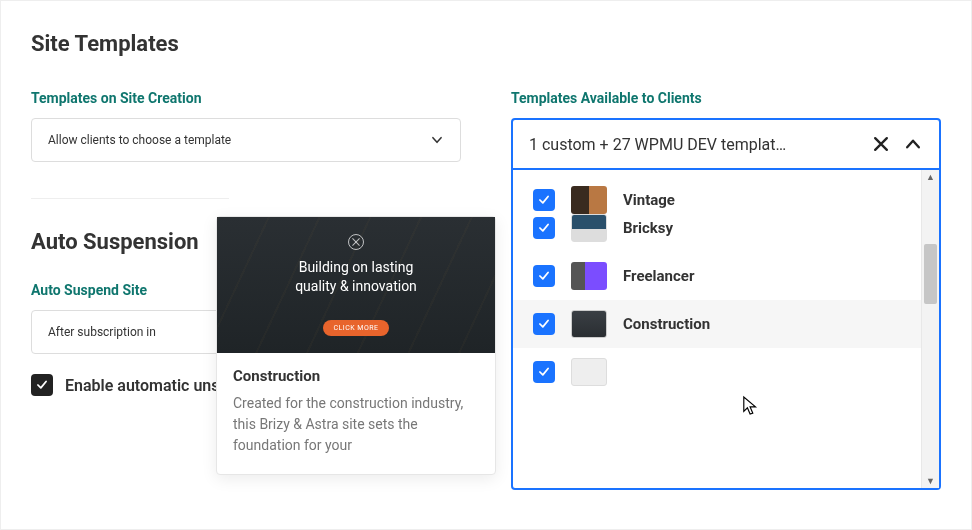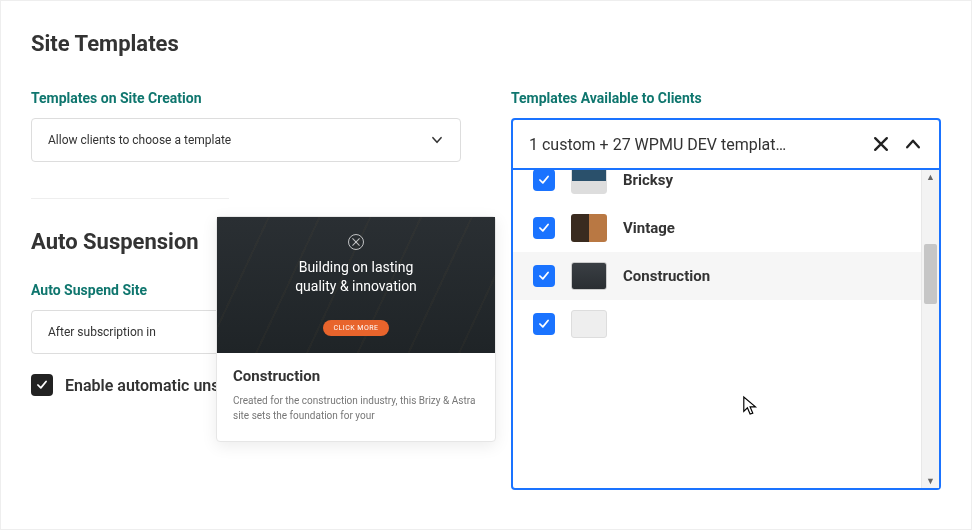--- a/index.html
+++ b/index.html
@@ -43,21 +43,21 @@
     .preview-hero::before { content:""; position:absolute; inset:0; background: repeating-linear-gradient(115deg, rgba(200,150,60,0.08), rgba(200,150,60,0.08) 2px, transparent 2px, transparent 46px); opacity:0.45; }
     .preview-hero .inner { position:relative; z-index:1; }
     .preview-hero .dot { width:16px; height:16px; border:1px solid rgba(255,255,255,0.7); border-radius:50%; margin:0 auto 8px; position:relative; }
     .preview-hero .dot::before, .preview-hero .dot::after { content:""; position:absolute; left:50%; top:50%; width:10px; height:1px; background:rgba(255,255,255,0.7); transform-origin:center; }
     .preview-hero .dot::before { transform: translate(-50%,-50%) rotate(45deg); }
     .preview-hero .dot::after { transform: translate(-50%,-50%) rotate(-45deg); }
     .preview-hero h4 { font-size:14px; font-weight:400; line-height:1.3; margin-bottom:20px; }
     .preview-hero .btn { display:inline-block; background:#e8642c; color:#fff; font-size:7px; padding:4px 10px; border-radius:8px; letter-spacing:0.5px; }
     .preview-body { padding: 14px 16px 18px; }
     .preview-body h5 { font-size:15px; font-weight:700; color:#333; margin-bottom:8px; }
-    .preview-body p { font-size:10px; color:#777; line-height:1.5; }
+    .preview-body p { font-size:14px; color:#777; line-height:1.5; }
 
     
     .th-bricksy { background: linear-gradient(#2a506b,#2a506b), linear-gradient(#ddd,#ddd); background-size: 100% 55%, 100% 100%; background-position: top, center; background-repeat:no-repeat; border:1px solid #ddd; }
     .th-vintage { background: linear-gradient(90deg,#3a2b1f 50%, #b97843 50%); }
     .th-freelancer { background: linear-gradient(90deg,#555 40%, #7b4dff 40%); }
     .th-construction { background: linear-gradient(180deg,#3a3f44,#2a2e32); border:1px solid #ccc; }
     .th-agency { background: #f5f6fa; border:1px solid #e0e0e8; background-image: linear-gradient(#4754d6,#4754d6), linear-gradient(#d14a6b,#d14a6b); background-size: 10px 10px, 10px 10px; background-position: 6px 6px, 20px 6px; background-repeat:no-repeat; }
     .th-partial { background:#eee; border:1px solid #ddd; }
 
     
@@ -112,37 +112,46 @@
           </span>
           <span class="ico">
             <svg viewBox="0 0 24 24">
                 <path d="M5 16l7-8 7 8" fill="none" stroke="#222" stroke-width="2.8" stroke-linecap="round" stroke-linejoin="round"></path>
               </svg>
           </span>
         </div>
 
         <div class="dd-panel">
           <div class="dd-list" id="dd-list">
+              <div class="dd-item">
+                <div class="chk checked-blue">
+                  <svg viewBox="0 0 24 24">
+                    <path d="M5 12l5 5 9-11" fill="none" stroke="#fff" stroke-width="3" stroke-linecap="round" stroke-linejoin="round"></path>
+                  </svg>
+                </div>
+                <div class="thumb th-vintage"></div>
+                <span class="name">Vintage</span>
+              </div>
               <div class="dd-item" style="margin-top: -20px;">
                 <div class="chk checked-blue">
                   <svg viewBox="0 0 24 24">
                     <path d="M5 12l5 5 9-11" fill="none" stroke="#fff" stroke-width="3" stroke-linecap="round" stroke-linejoin="round"></path>
                   </svg>
                 </div>
                 <div class="thumb th-bricksy"></div>
                 <span class="name">Bricksy</span>
               </div>
               <div class="dd-item">
                 <div class="chk checked-blue">
                   <svg viewBox="0 0 24 24">
                     <path d="M5 12l5 5 9-11" fill="none" stroke="#fff" stroke-width="3" stroke-linecap="round" stroke-linejoin="round"></path>
                   </svg>
                 </div>
-                <div class="thumb th-vintage"></div>
-                <span class="name">Vintage</span>
+                <div class="thumb th-freelancer"></div>
+                <span class="name">Freelancer</span>
               </div>
               <div class="dd-item hover">
                 <div class="chk checked-blue">
                   <svg viewBox="0 0 24 24">
                     <path d="M5 12l5 5 9-11" fill="none" stroke="#fff" stroke-width="3" stroke-linecap="round" stroke-linejoin="round"></path>
                   </svg>
                 </div>
                 <div class="thumb th-construction"></div>
                 <span class="name">Construction</span>
               </div>

